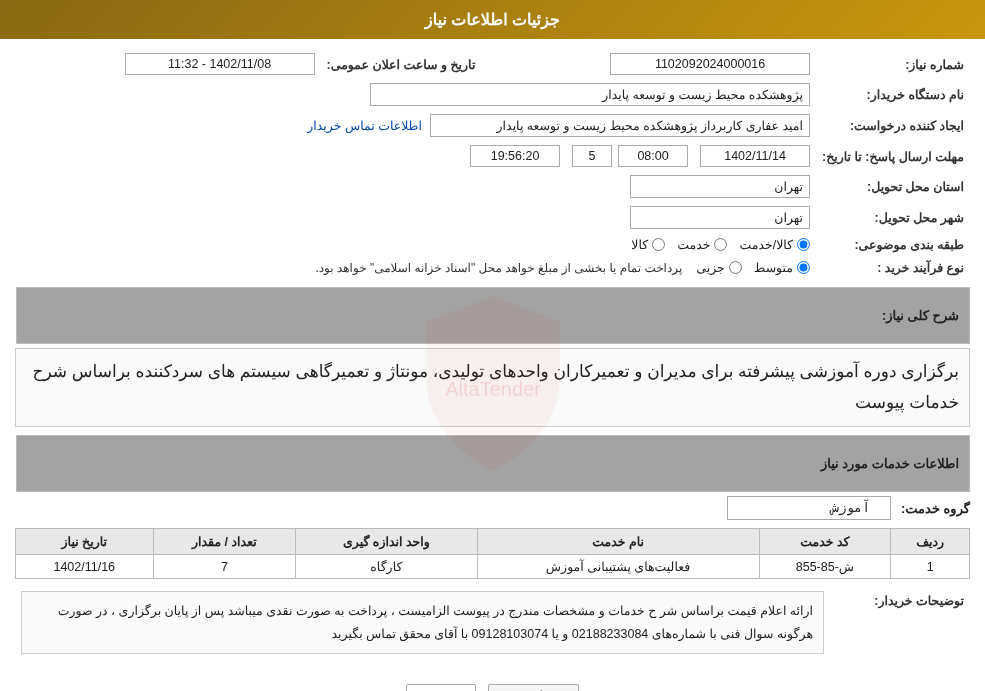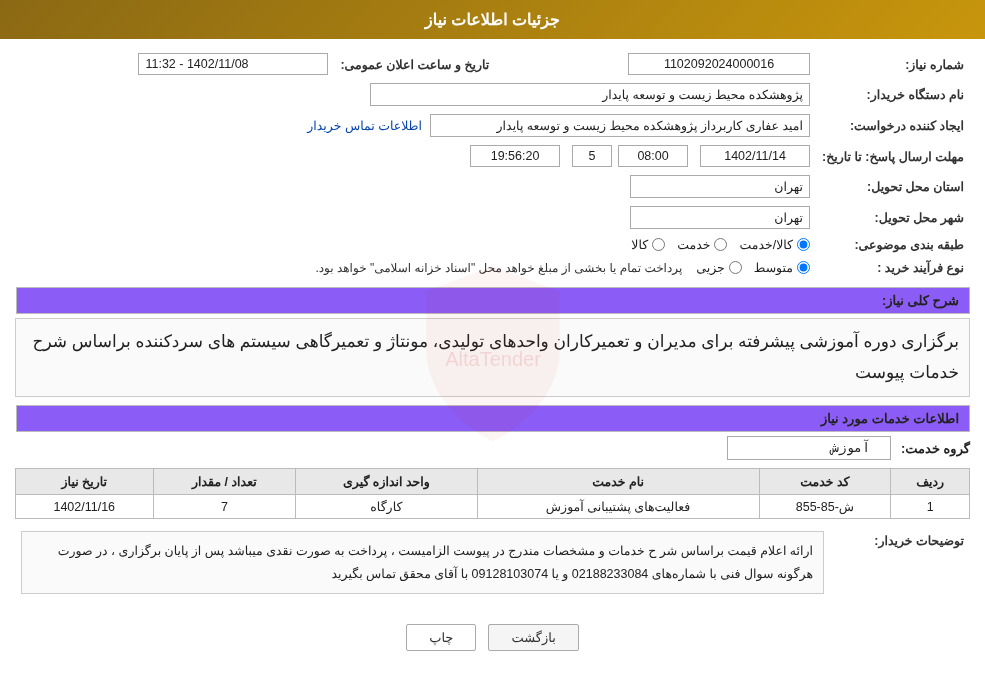--- a/index.html
+++ b/index.html
@@ -69,23 +69,23 @@
       align-items: center;
       direction: rtl;
     }
     .radio-group label {
       display: flex;
       align-items: center;
       gap: 4px;
       cursor: pointer;
     }
     .section-title {
-      background: #8b5cf6;
+      background: #a3a3a3;
       border: 1px solid #bbb;
-      padding: 5px 10px;
+      padding: 20px 10px;
       font-weight: bold;
       font-size: 13px;
       margin: 8px 0 4px 1px;
       text-align: right;
     }
     .description-box {
       border: 1px solid #ccc;
       background: #fafafa;
       padding: 8px 10px;
       text-align: right;
@@ -204,25 +204,25 @@
     <svg class="shield-logo" width="200" height="200" viewBox="0 0 100 120">
       <path d="M50 5 L90 20 L90 55 C90 80 70 100 50 110 C30 100 10 80 10 55 L10 20 Z" fill="#c00" opacity="0.3"></path>
       <text x="50" y="65" text-anchor="middle" font-size="12" fill="#c00" font-family="Arial">AltaTender</text>
     </svg>
 
     <table class="info-table">
       <tbody>
           <tr>
         <td class="label-cell">شماره نیاز:</td>
         <td class="value-cell">
-          <div class="input-box input-date" style="width:182px; text-align:center;">1102092024000016</div>
+          <div class="input-box input-date" style="width:200px; text-align:center;">1102092024000016</div>
         </td>
         <td class="label-cell" style="text-align:right; padding-right:20px;">تاریخ و ساعت اعلان عمومی:</td>
         <td class="value-cell">
-          <div class="input-box" style="width:190px; text-align:left;">1402/11/08 - 11:32</div>
+          <div class="input-box" style="width:190px; text-align:center;">1402/11/08 - 11:32</div>
         </td>
       </tr>
       <tr>
         <td class="label-cell">نام دستگاه خریدار:</td>
         <td class="value-cell" colspan="3">
           <div class="input-box" style="width:440px;">پژوهشکده محیط زیست و توسعه پایدار</div>
         </td>
       </tr>
       <tr>
         <td class="label-cell">ایجاد کننده درخواست:</td>

